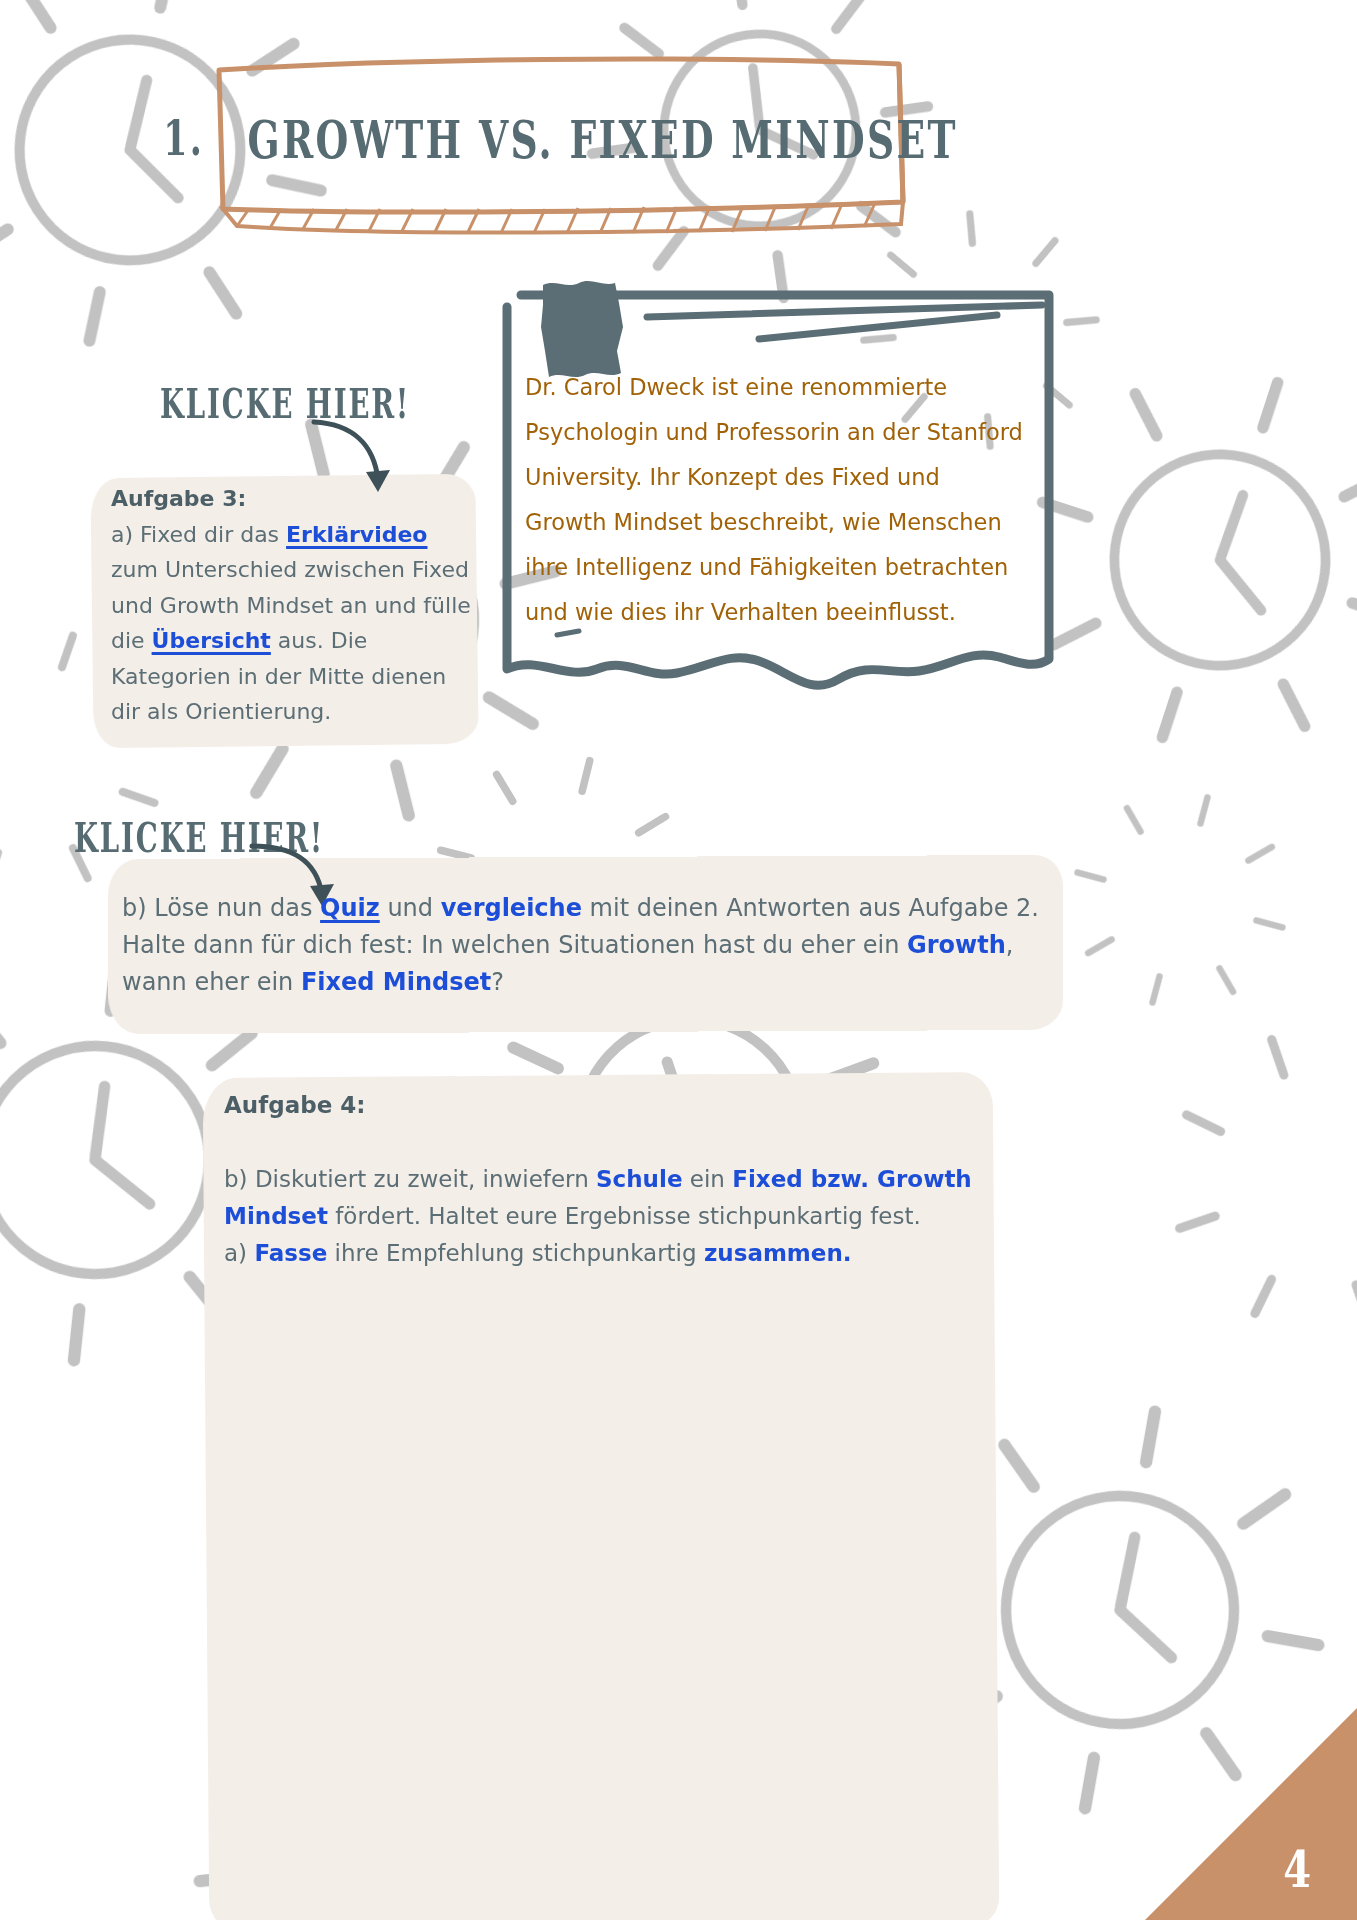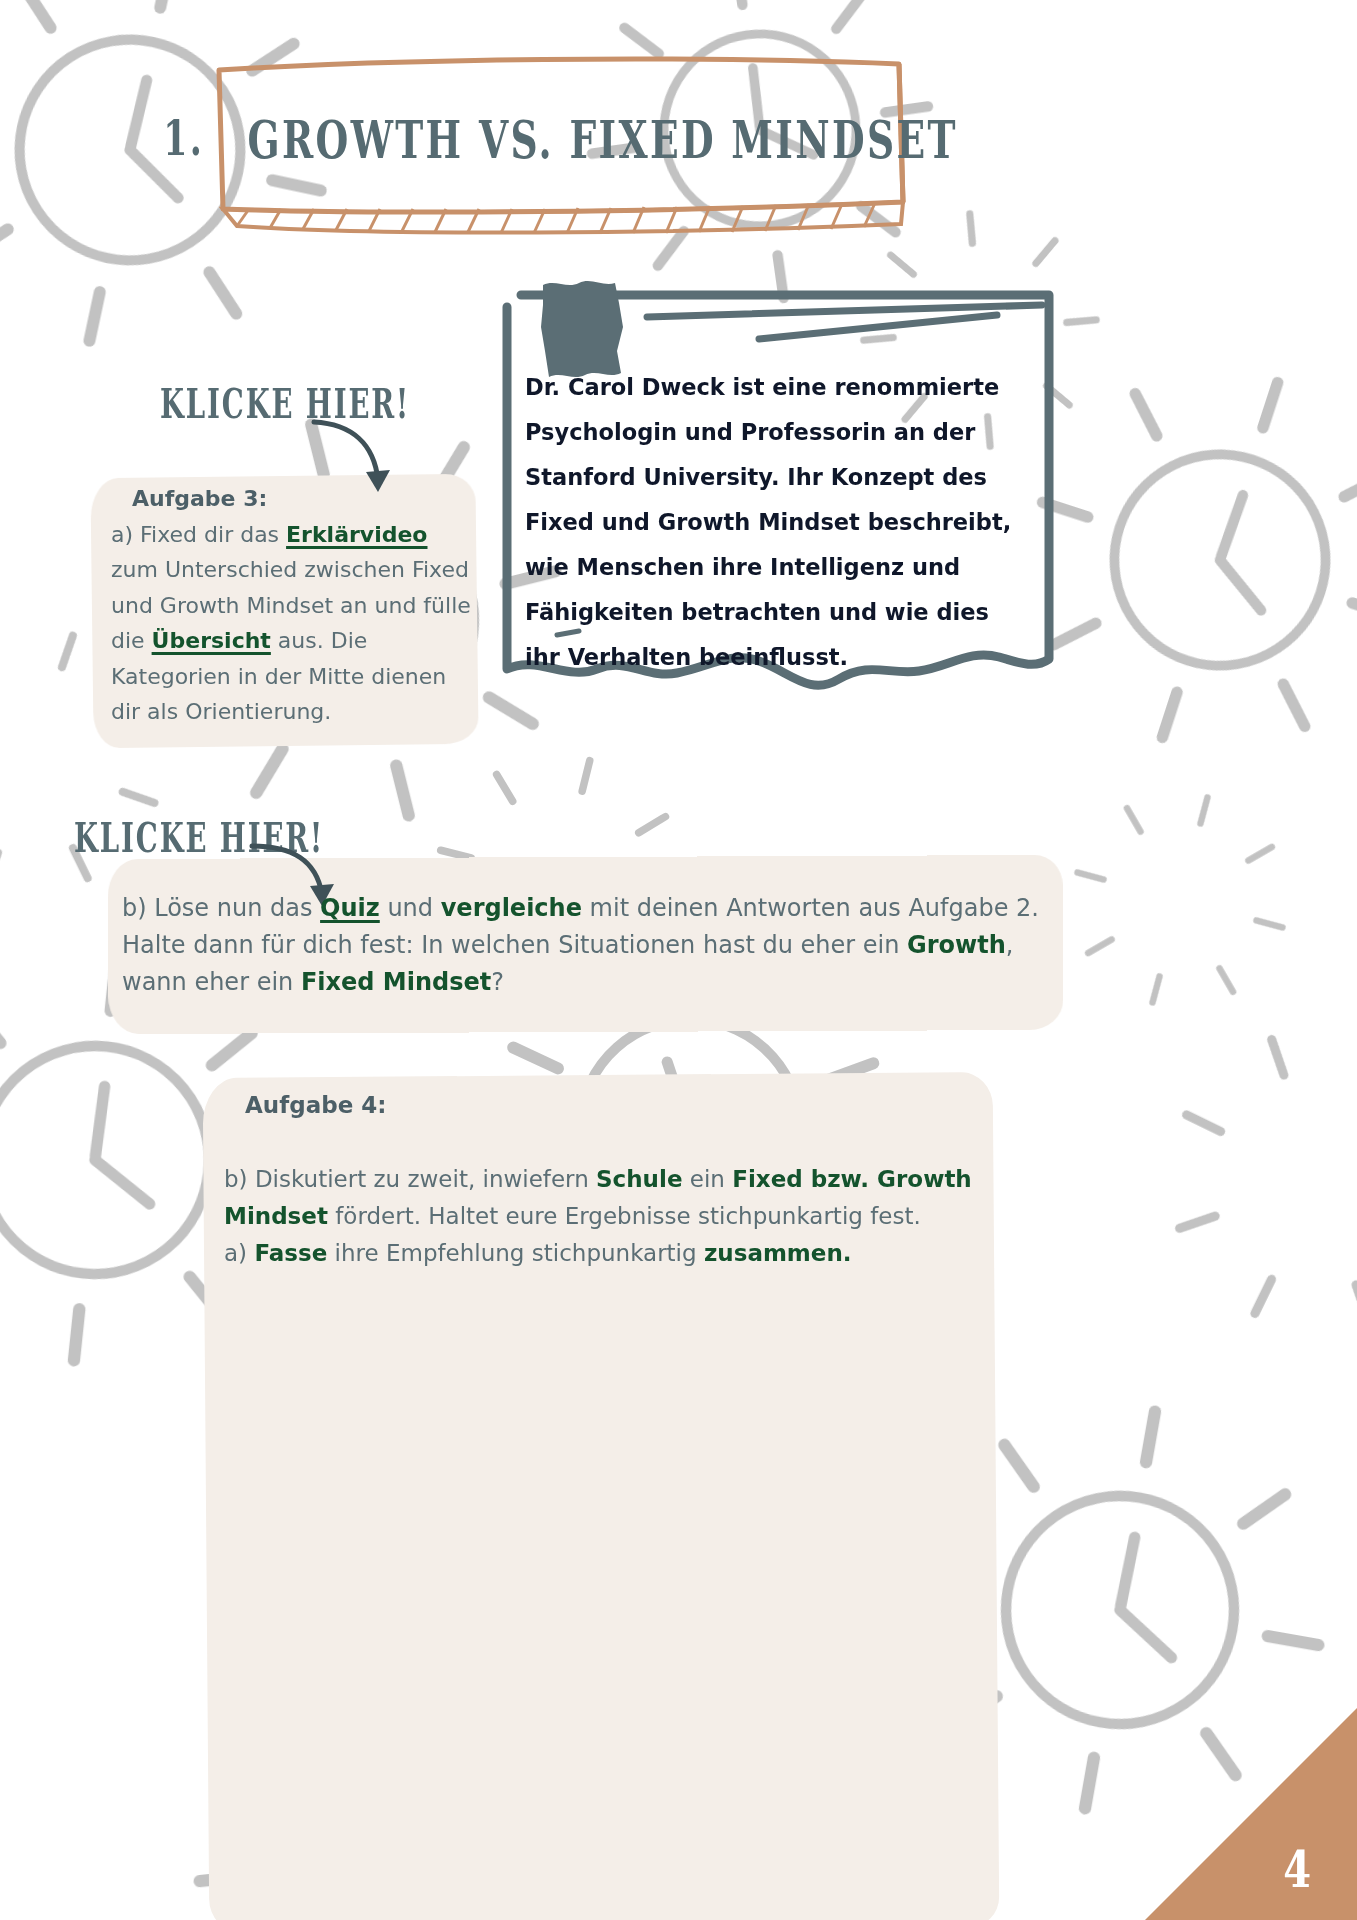--- a/index.html
+++ b/index.html
@@ -78,38 +78,38 @@
 
   
   .txt{
     position:absolute;
     color:#5b6e75;
     font-family:"DejaVu Sans", sans-serif;
     font-size:22px;
     line-height:36px;
     font-weight:400;
   }
-  .txt b{font-weight:700;color:#14532d;}
+  .txt b{font-weight:700;color:#1d4ed8;}
   .txt u{text-decoration:underline;text-underline-offset:4px;text-decoration-thickness:2.5px;}
-  .lead{font-weight:700;color:#4c5f67;margin-left:21px;}
+  .lead{font-weight:700;color:#4c5f67;}
 
   #txt-aufgabe3{left:111px;top:481px;width:360px;font-size:22px;line-height:35.5px;}
   #txt-quiz{left:122px;top:890px;width:940px;font-size:24px;line-height:37px;}
   #txt-aufgabe4{left:224px;top:1087px;width:760px;font-size:23px;line-height:37px;}
 
   
   #note{
     position:absolute;left:497px;top:277px;width:556px;height:430px;
   }
   #note svg{position:absolute;left:0;top:0;overflow:visible;}
   #note-text{
     position:absolute;left:28px;top:88px;width:500px;
-    color:#0f172a;
+    color:#a16207;
     font-family:"DejaVu Sans", sans-serif;
-    font-size:22.5px;line-height:45px;font-weight:700;
+    font-size:22.5px;line-height:45px;font-weight:400;
   }
 
   
   #corner{
     position:absolute;right:0;bottom:0;
     width:0;height:0;
     border-left:212px solid transparent;
     border-bottom:212px solid #c8916a;
   }
   #pagenum{

